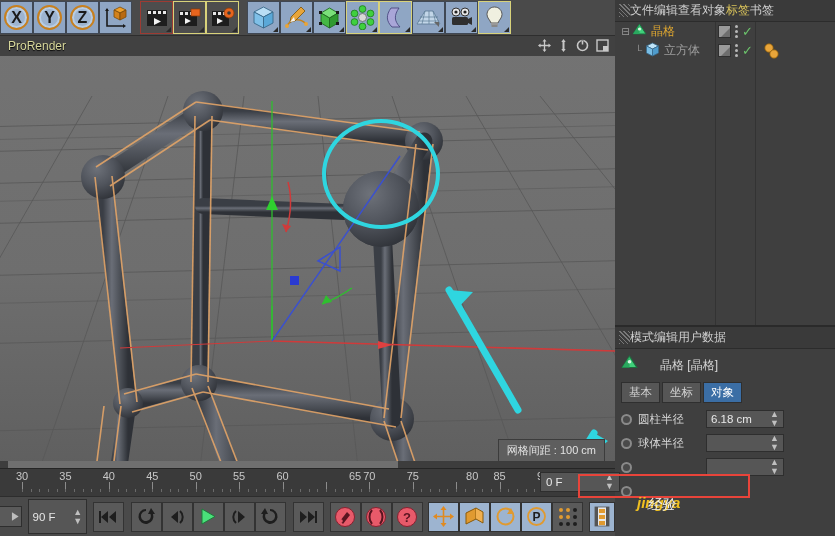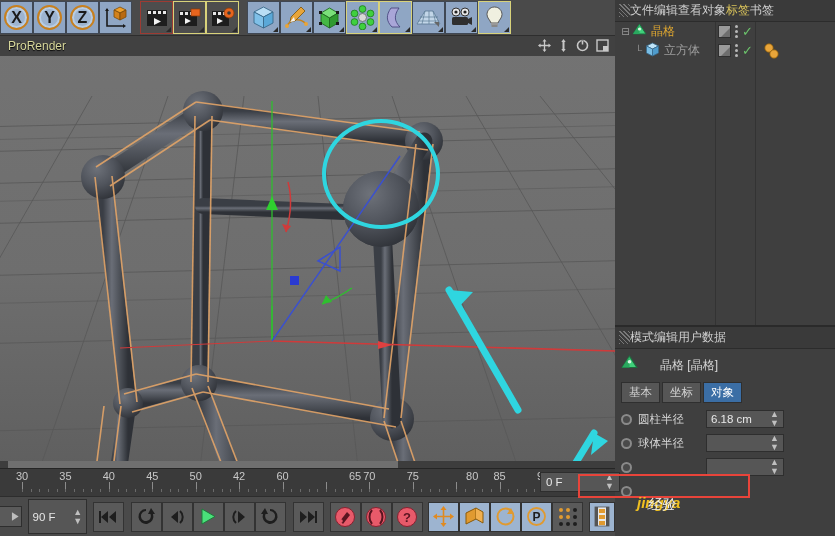--- a/index.html
+++ b/index.html
@@ -550,20 +550,21 @@
         </svg>
       </span>
       <span>
         <svg width="13" height="13" viewBox="0 0 13 13">
           <rect x="1" y="1" width="11" height="11" fill="none" stroke="#c8c8c8" stroke-width="1.4"></rect>
           <rect x="7" y="7" width="5" height="5" fill="#c8c8c8"></rect>
         </svg>
       </span>
     </div>
 
+    <div id="grid-label">网格间距 : 100 cm</div>
     <div class="scrollbar-h">
         <i></i>
       </div>
   </div>
 
   <div id="anno-circle" class="anno"></div>
 
   <div id="rightcol">
 
     <div class="menubar">
@@ -698,21 +699,21 @@
         <span class="lbl" style="left: 22px;">30</span>
         <span class="tk" style="left: 65.4167px;"></span>
         <span class="lbl" style="left: 65.4167px;">35</span>
         <span class="tk" style="left: 108.833px;"></span>
         <span class="lbl" style="left: 108.833px;">40</span>
         <span class="tk" style="left: 152.25px;"></span>
         <span class="lbl" style="left: 152.25px;">45</span>
         <span class="tk" style="left: 195.667px;"></span>
         <span class="lbl" style="left: 195.667px;">50</span>
         <span class="tk" style="left: 239.083px;"></span>
-        <span class="lbl" style="left: 239.083px;">42</span>
+        <span class="lbl" style="left: 239.083px;">55</span>
         <span class="tk" style="left: 282.5px;"></span>
         <span class="lbl" style="left: 282.5px;">60</span>
         <span class="tk" style="left: 325.917px;"></span>
         <span class="lbl" style="left: 343px; padding-left: 24px;">65</span>
         <span class="tk" style="left: 369.333px;"></span>
         <span class="lbl" style="left: 369.333px;">70</span>
         <span class="tk" style="left: 412.75px;"></span>
         <span class="lbl" style="left: 412.75px;">75</span>
         <span class="tk" style="left: 456.167px;"></span>
         <span class="lbl" style="left: 456.167px; margin-left: 16px;">80</span>

